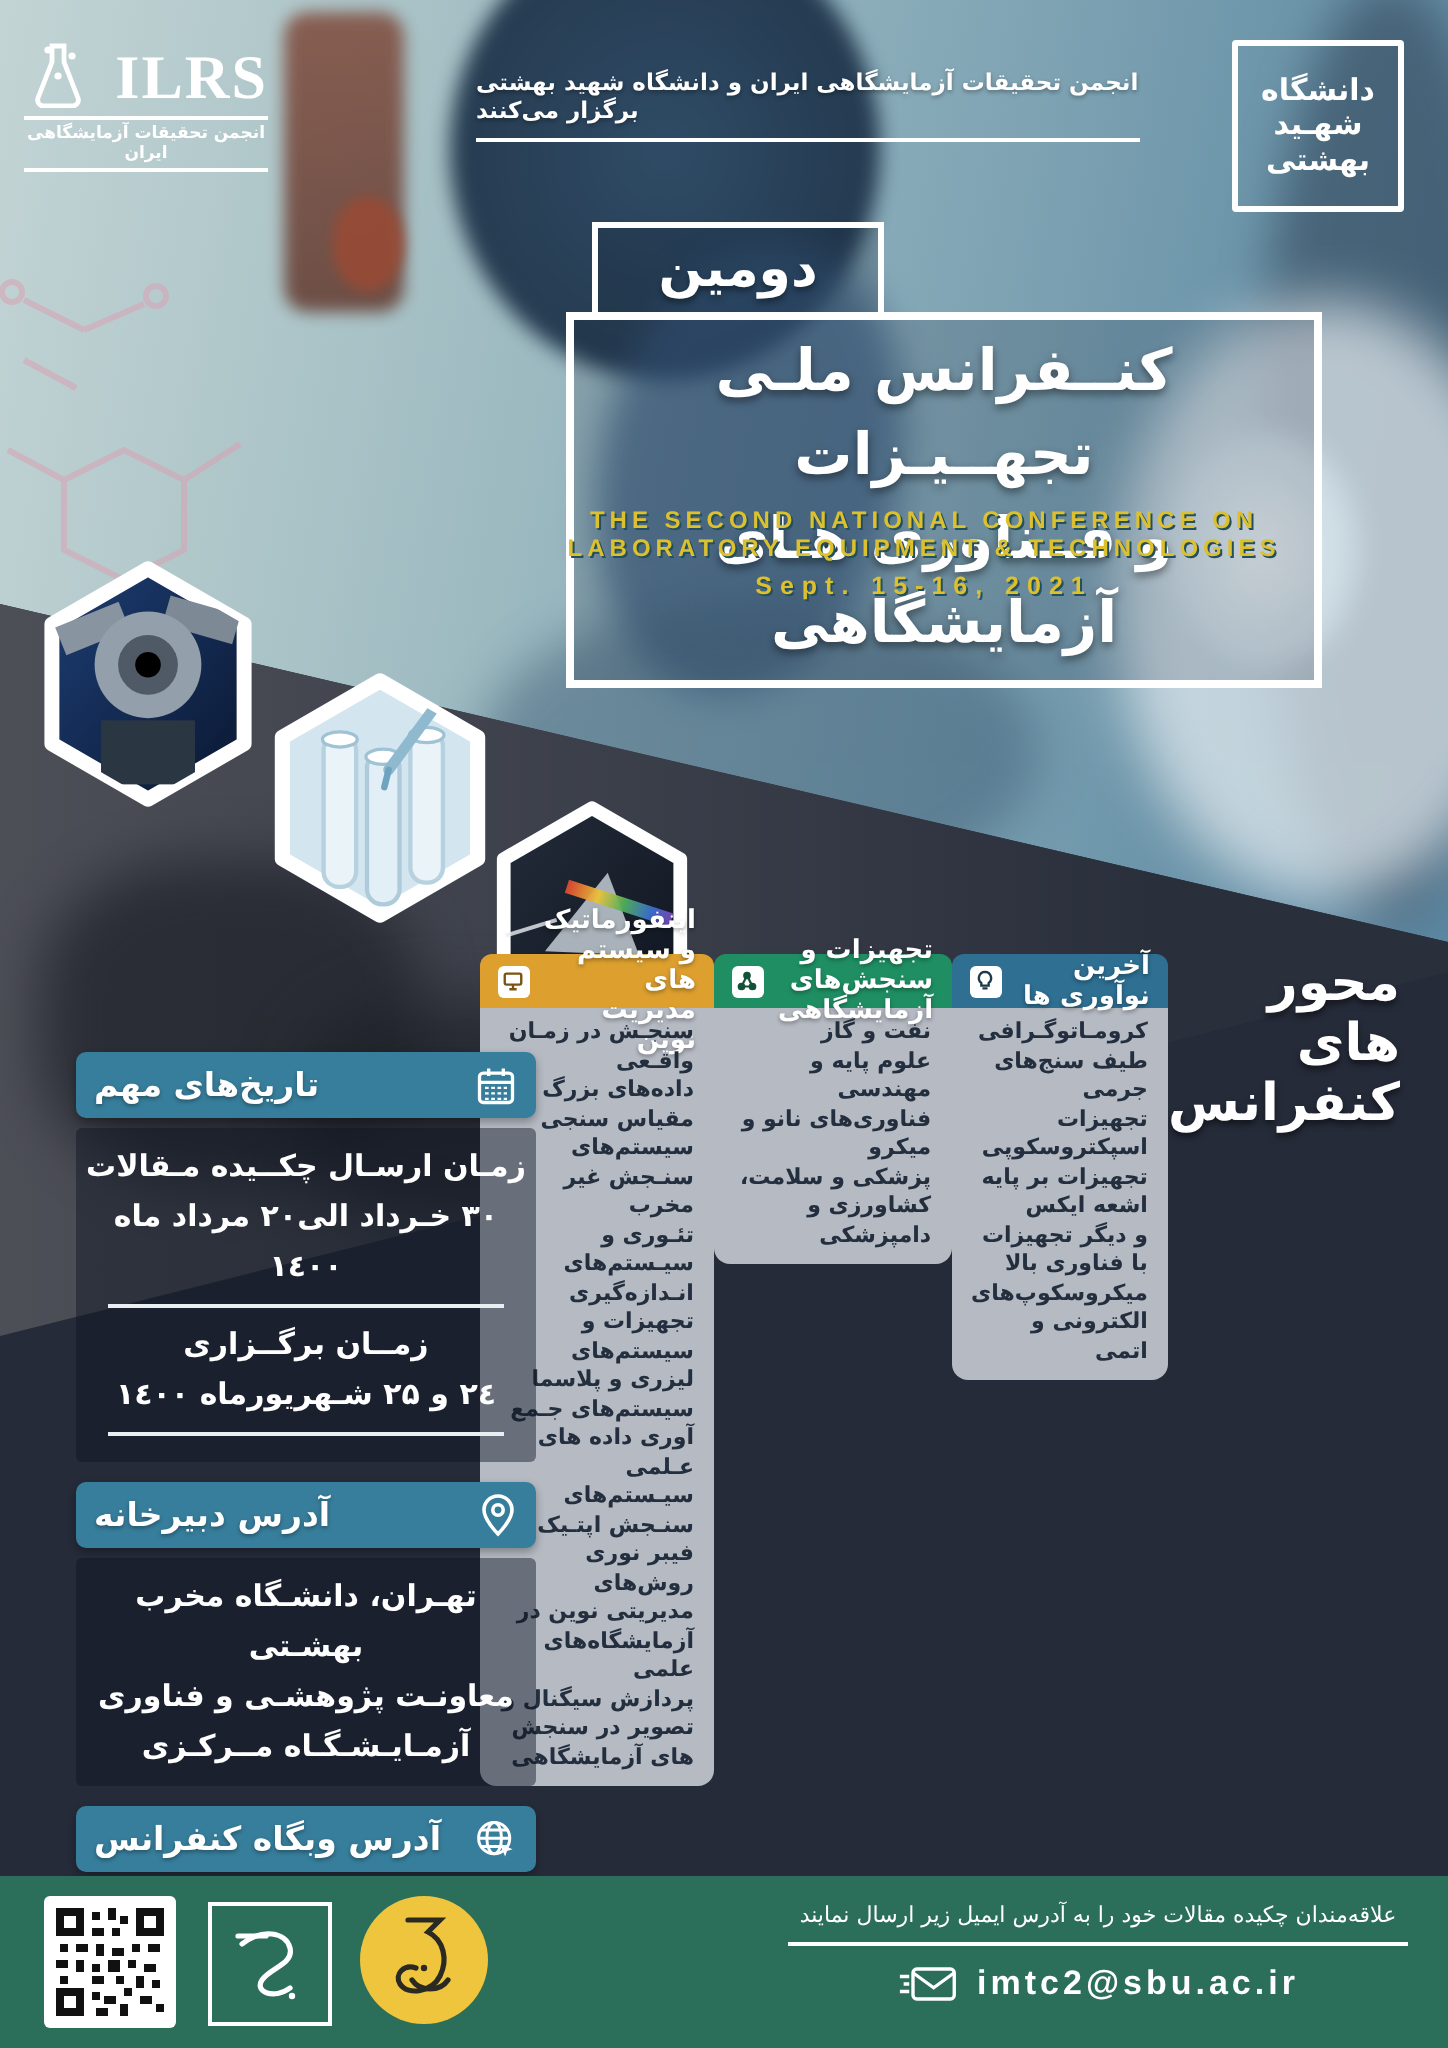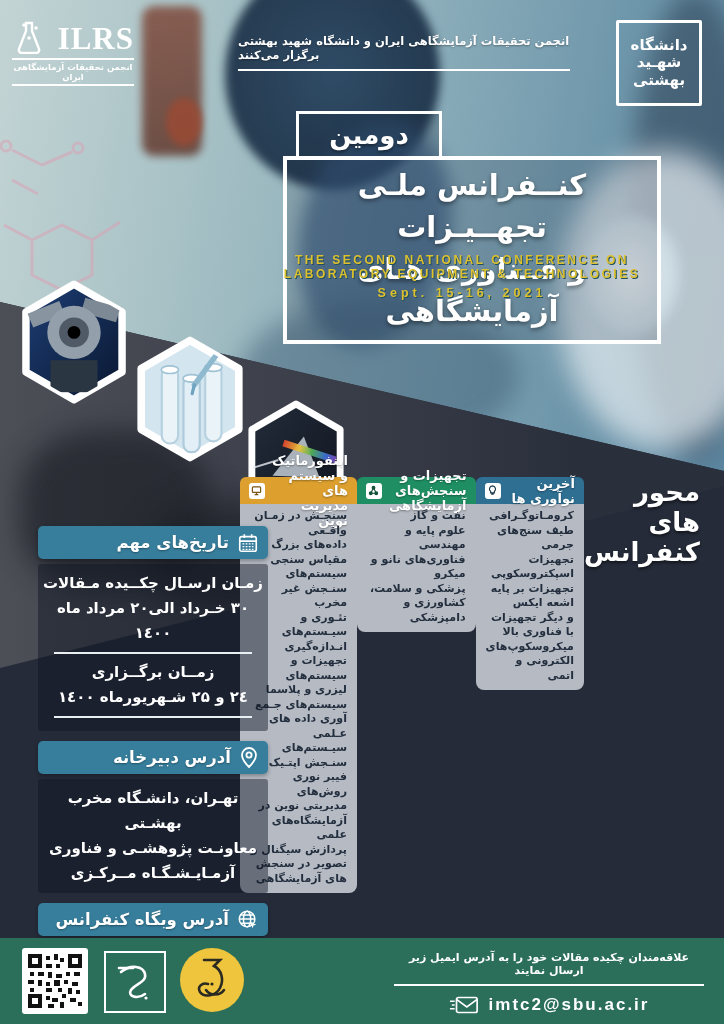--- a/index.html
+++ b/index.html
@@ -60,35 +60,35 @@
   .topic-box.w1{width:204px;}  .topic-box.w2{width:272px;}  .topic-box.w3{width:336px;}
   .topic-header{height:27px;border-radius:6px 6px 0 0;display:flex;align-items:center;gap:7px;padding:0 9px;
     color:#fff;font-size:13px;font-weight:bold;text-shadow:0 1px 2px rgba(0,0,0,.35);}
   .topic-icon{width:16px;height:16px;background:#fff;border-radius:3px;display:flex;align-items:center;justify-content:center;flex:none;}
   .topic-body{background:#b5bac3;border-radius:0 0 8px 8px;padding:5px 10px 7px;}
   .topic-body .list-item{font-size:11px;font-weight:600;line-height:14.5px;color:#232f3e;text-align:right;}
   
   .sidebar{position:absolute;left:38px;top:526px;width:230px;direction:rtl;color:#fff;}
   .side-header{background:#377e9c;height:33px;border-radius:5px;display:flex;align-items:center;padding:0 9px;gap:8px;
     box-shadow:0 2px 4px rgba(0,0,0,.3);}
-  .side-header .side-title{flex:1;text-align:right;font-size:16.5px;font-weight:bold;text-shadow:0 1px 2px rgba(0,0,0,.35);}
+  .side-header .side-title{flex:1;text-align:left;font-size:16.5px;font-weight:bold;text-shadow:0 1px 2px rgba(0,0,0,.35);}
   .side-body{background:rgba(13,20,34,.45);margin-top:5px;padding:7px 4px;text-align:center;border-radius:3px;}
   .side-body .line{font-size:15px;font-weight:bold;line-height:25px;}
   .side-divider{border-bottom:2px solid #e9eef3;margin:6px 12px;}
   .mt{margin-top:10px;}
   .url-line{direction:ltr;font-family:"Liberation Sans",sans-serif;background:rgba(10,16,28,.5);margin-top:4px;
     padding:5px 0;text-align:center;font-size:17px;font-weight:bold;letter-spacing:4px;border-radius:3px;}
   .virtual-note{font-size:12px;font-weight:bold;text-align:center;margin-top:6px;}
   
   .footer{position:absolute;left:0;bottom:0;width:724px;height:86px;background:#2b6e5a;}
   .qr{position:absolute;left:22px;top:10px;width:66px;height:66px;background:#fff;border-radius:3px;display:flex;align-items:center;justify-content:center;}
   .sq-logo{position:absolute;left:104px;top:13px;width:58px;height:58px;border:2.5px solid #fff;display:flex;align-items:center;justify-content:center;}
   .seal{position:absolute;left:180px;top:10px;width:64px;height:64px;border-radius:50%;background:#efc53e;display:flex;align-items:center;justify-content:center;}
   .footer-right{position:absolute;right:20px;top:13px;width:310px;direction:rtl;text-align:center;color:#fff;}
-  .footer-cta{font-size:11px;font-weight:bold;}
+  .footer-cta{font-size:11px;font-weight:normal;}
   .footer-line{border-bottom:2px solid #fff;margin:7px 0 9px;}
   .email-row{display:flex;direction:ltr;align-items:center;justify-content:center;gap:10px;}
   .email-text{font-family:"Liberation Sans",sans-serif;font-size:17px;font-weight:bold;letter-spacing:2px;}
 </style>
 </head>
 <body>
 
 <div class="poster">
 
   <div class="bg-photo">

